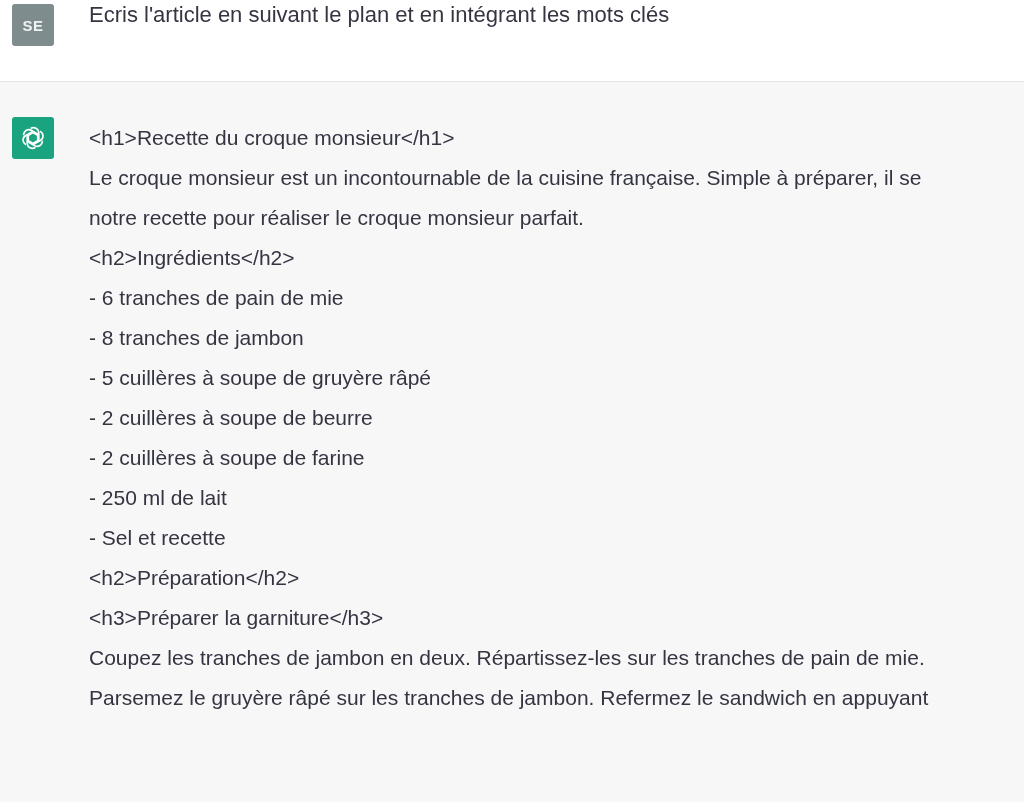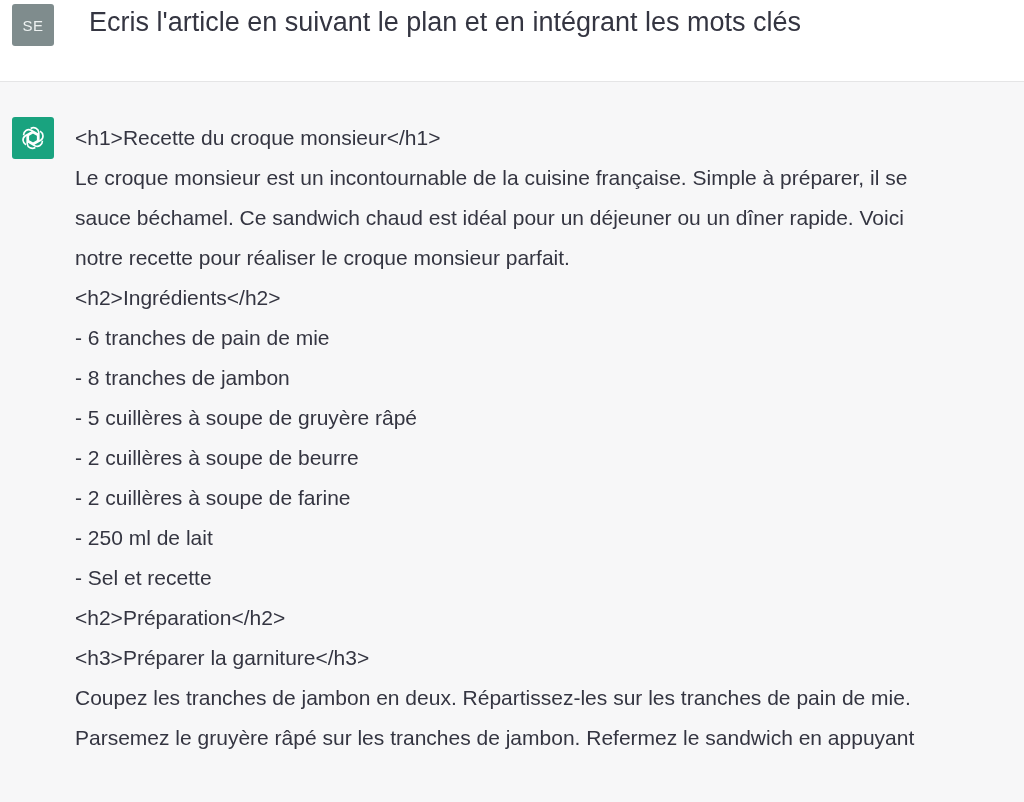--- a/index.html
+++ b/index.html
@@ -27,43 +27,44 @@
     }
     .avatar {
       position: absolute;
       left: 12px;
       width: 42px;
       height: 42px;
       border-radius: 3px;
       display: flex;
       align-items: center;
       justify-content: center;
+      font-weight: bold;
     }
     .avatar-user {
       top: 4px;
       background: #7f8c8d;
       color: #eef2f2;
       font-size: 15px;
       letter-spacing: 0.5px;
     }
     .avatar-gpt {
       top: 35px;
       background: #19a37f;
     }
     .user-text {
       position: absolute;
       left: 89px;
-      top: 7px;
-      font-size: 27px;
+      top: 0;
+      font-size: 22px;
       line-height: 30px;
       white-space: nowrap;
     }
     .assistant-content {
       position: absolute;
-      left: 75px;
+      left: 89px;
       top: 36px;
       width: 930px;
       font-size: 21px;
       line-height: 40px;
     }
     .line {
       white-space: nowrap;
     }
   </style>
 </head>
@@ -89,21 +90,20 @@
         <use href="#petal" transform="rotate(240)"></use>
         <use href="#petal" transform="rotate(300)"></use>
       </g>
     </svg>
   </div>
 
   <div class="assistant-content">
     <div class="line">&lt;h1&gt;Recette du croque monsieur&lt;/h1&gt;</div>
     <div>
       <div class="line">Le croque monsieur est un incontournable de la cuisine française. Simple à préparer, il se</div>
-      <div class="line">sauce béchamel. Ce sandwich chaud est idéal pour un déjeuner ou un dîner rapide. Voici</div>
       <div class="line">notre recette pour réaliser le croque monsieur parfait.</div>
     </div>
     <div class="line">&lt;h2&gt;Ingrédients&lt;/h2&gt;</div>
     <div>
       <div class="line">- 6 tranches de pain de mie</div>
       <div class="line">- 8 tranches de jambon</div>
       <div class="line">- 5 cuillères à soupe de gruyère râpé</div>
       <div class="line">- 2 cuillères à soupe de beurre</div>
       <div class="line">- 2 cuillères à soupe de farine</div>
       <div class="line">- 250 ml de lait</div>

